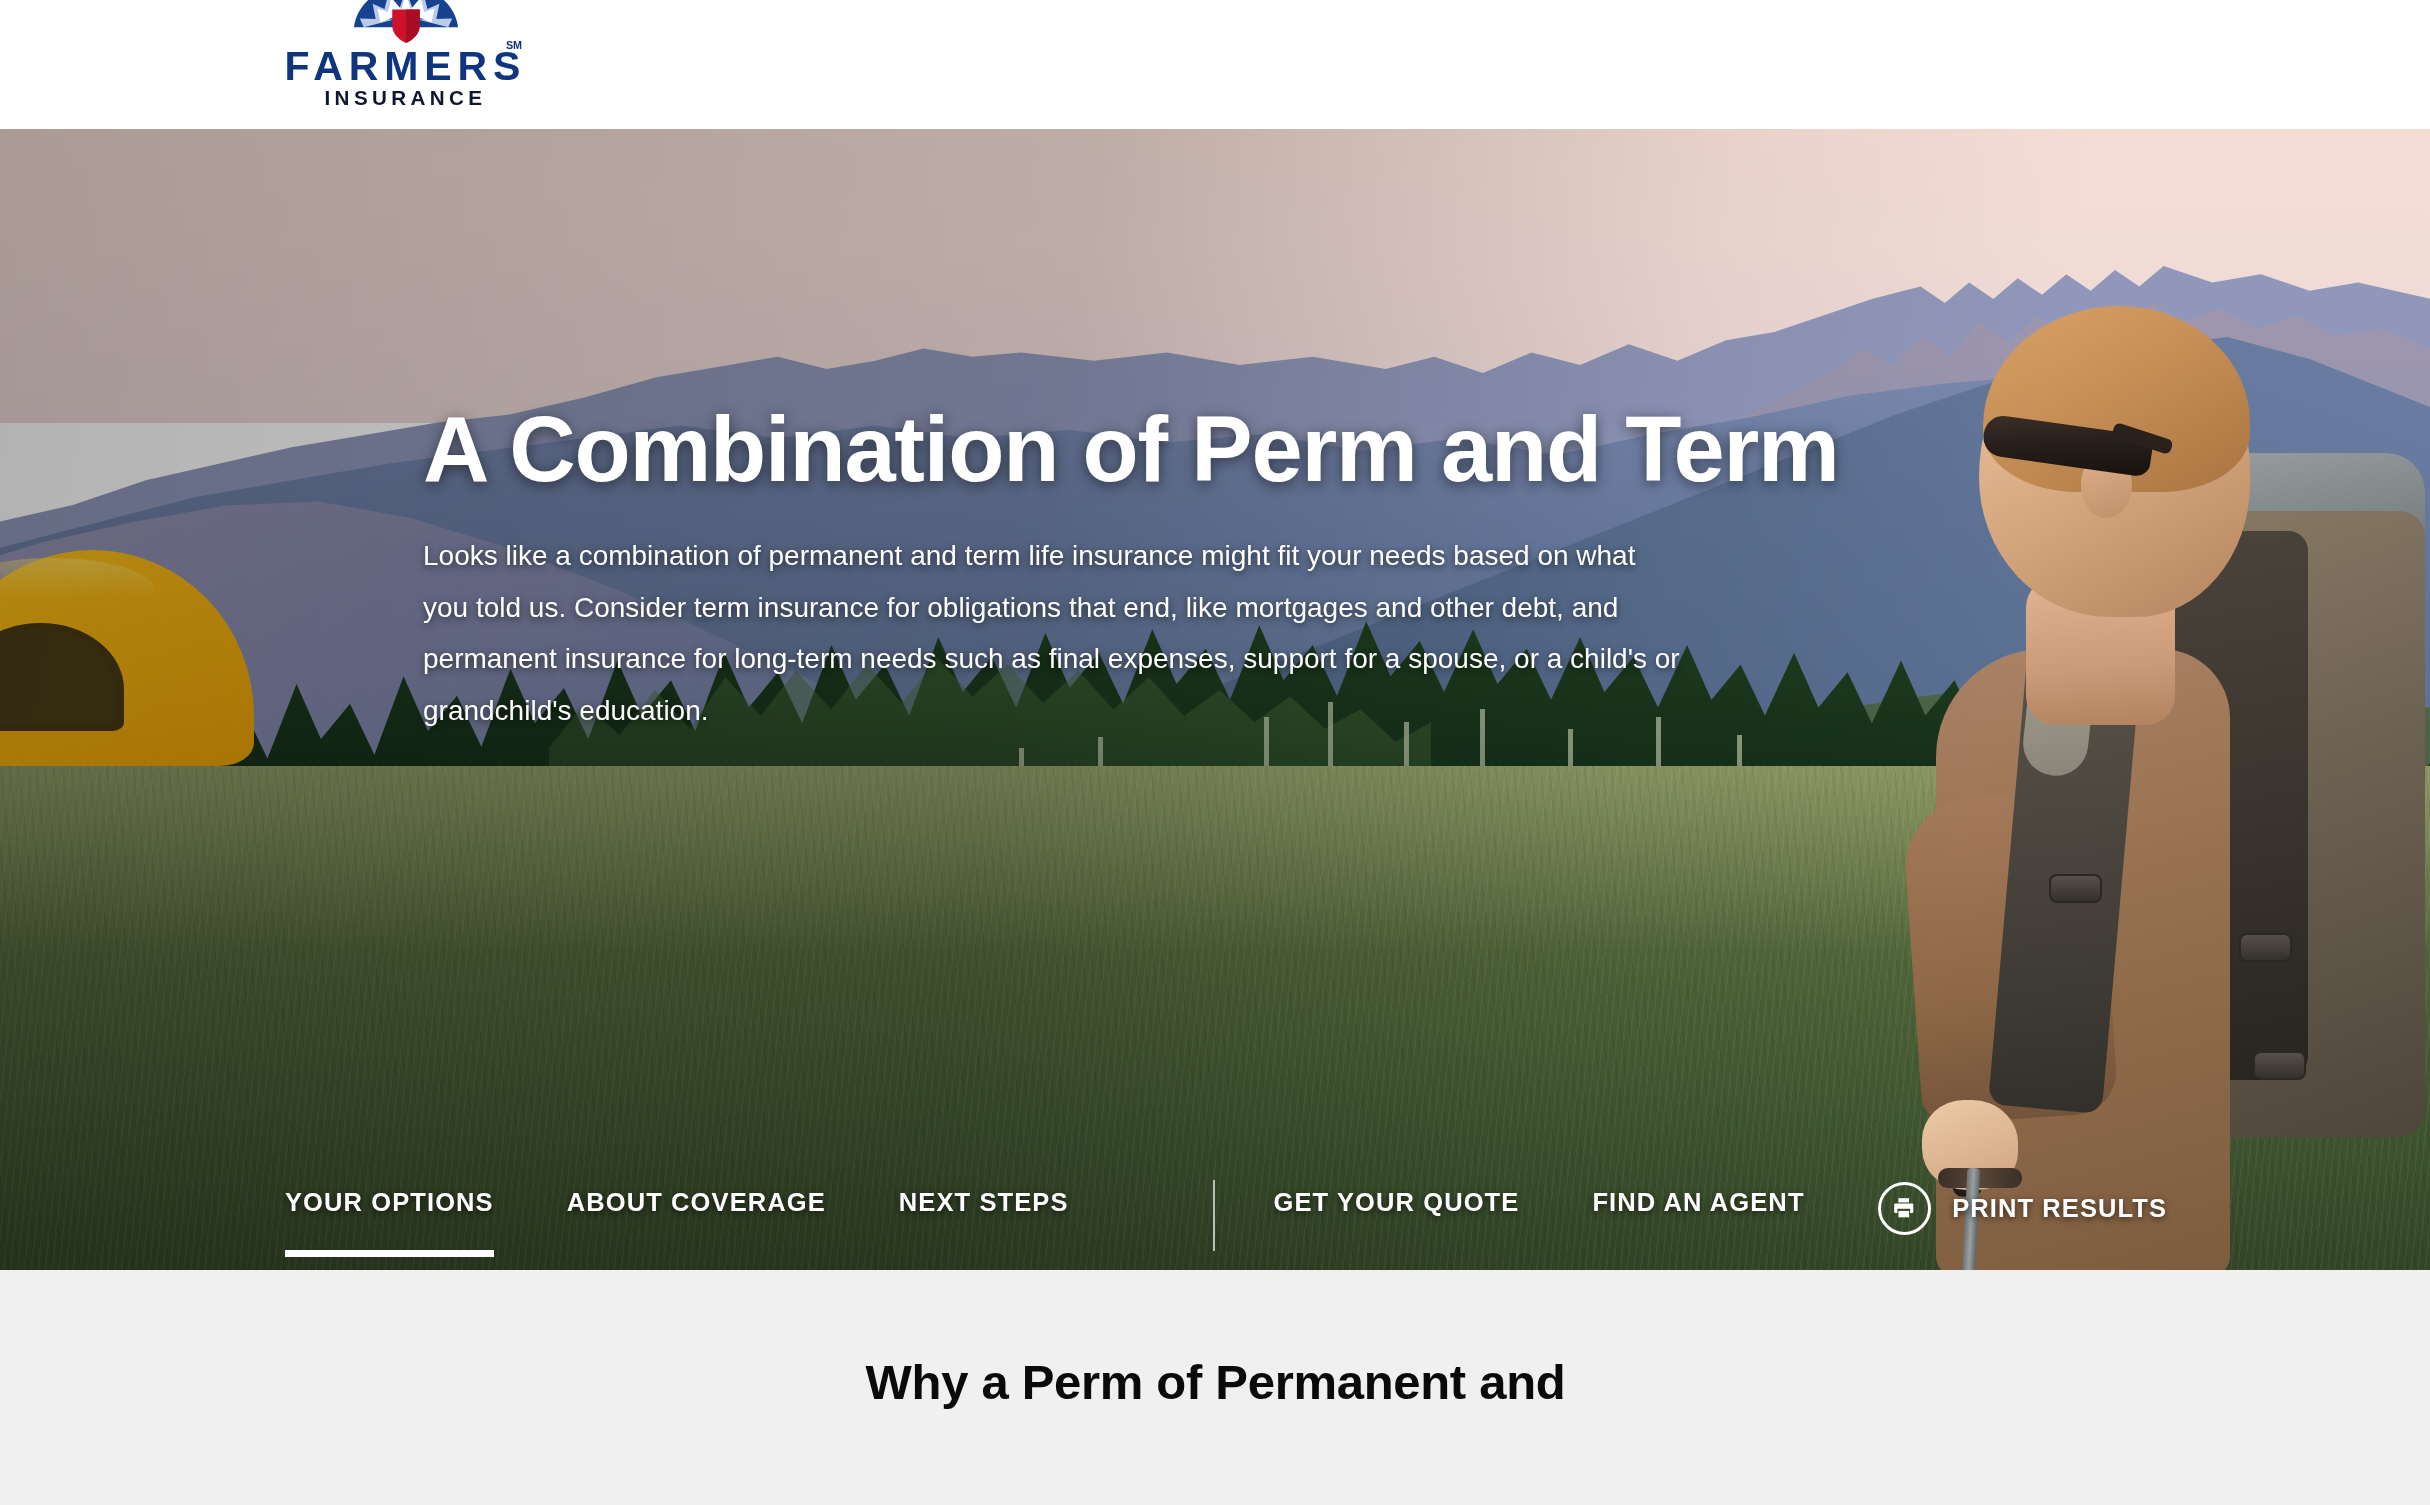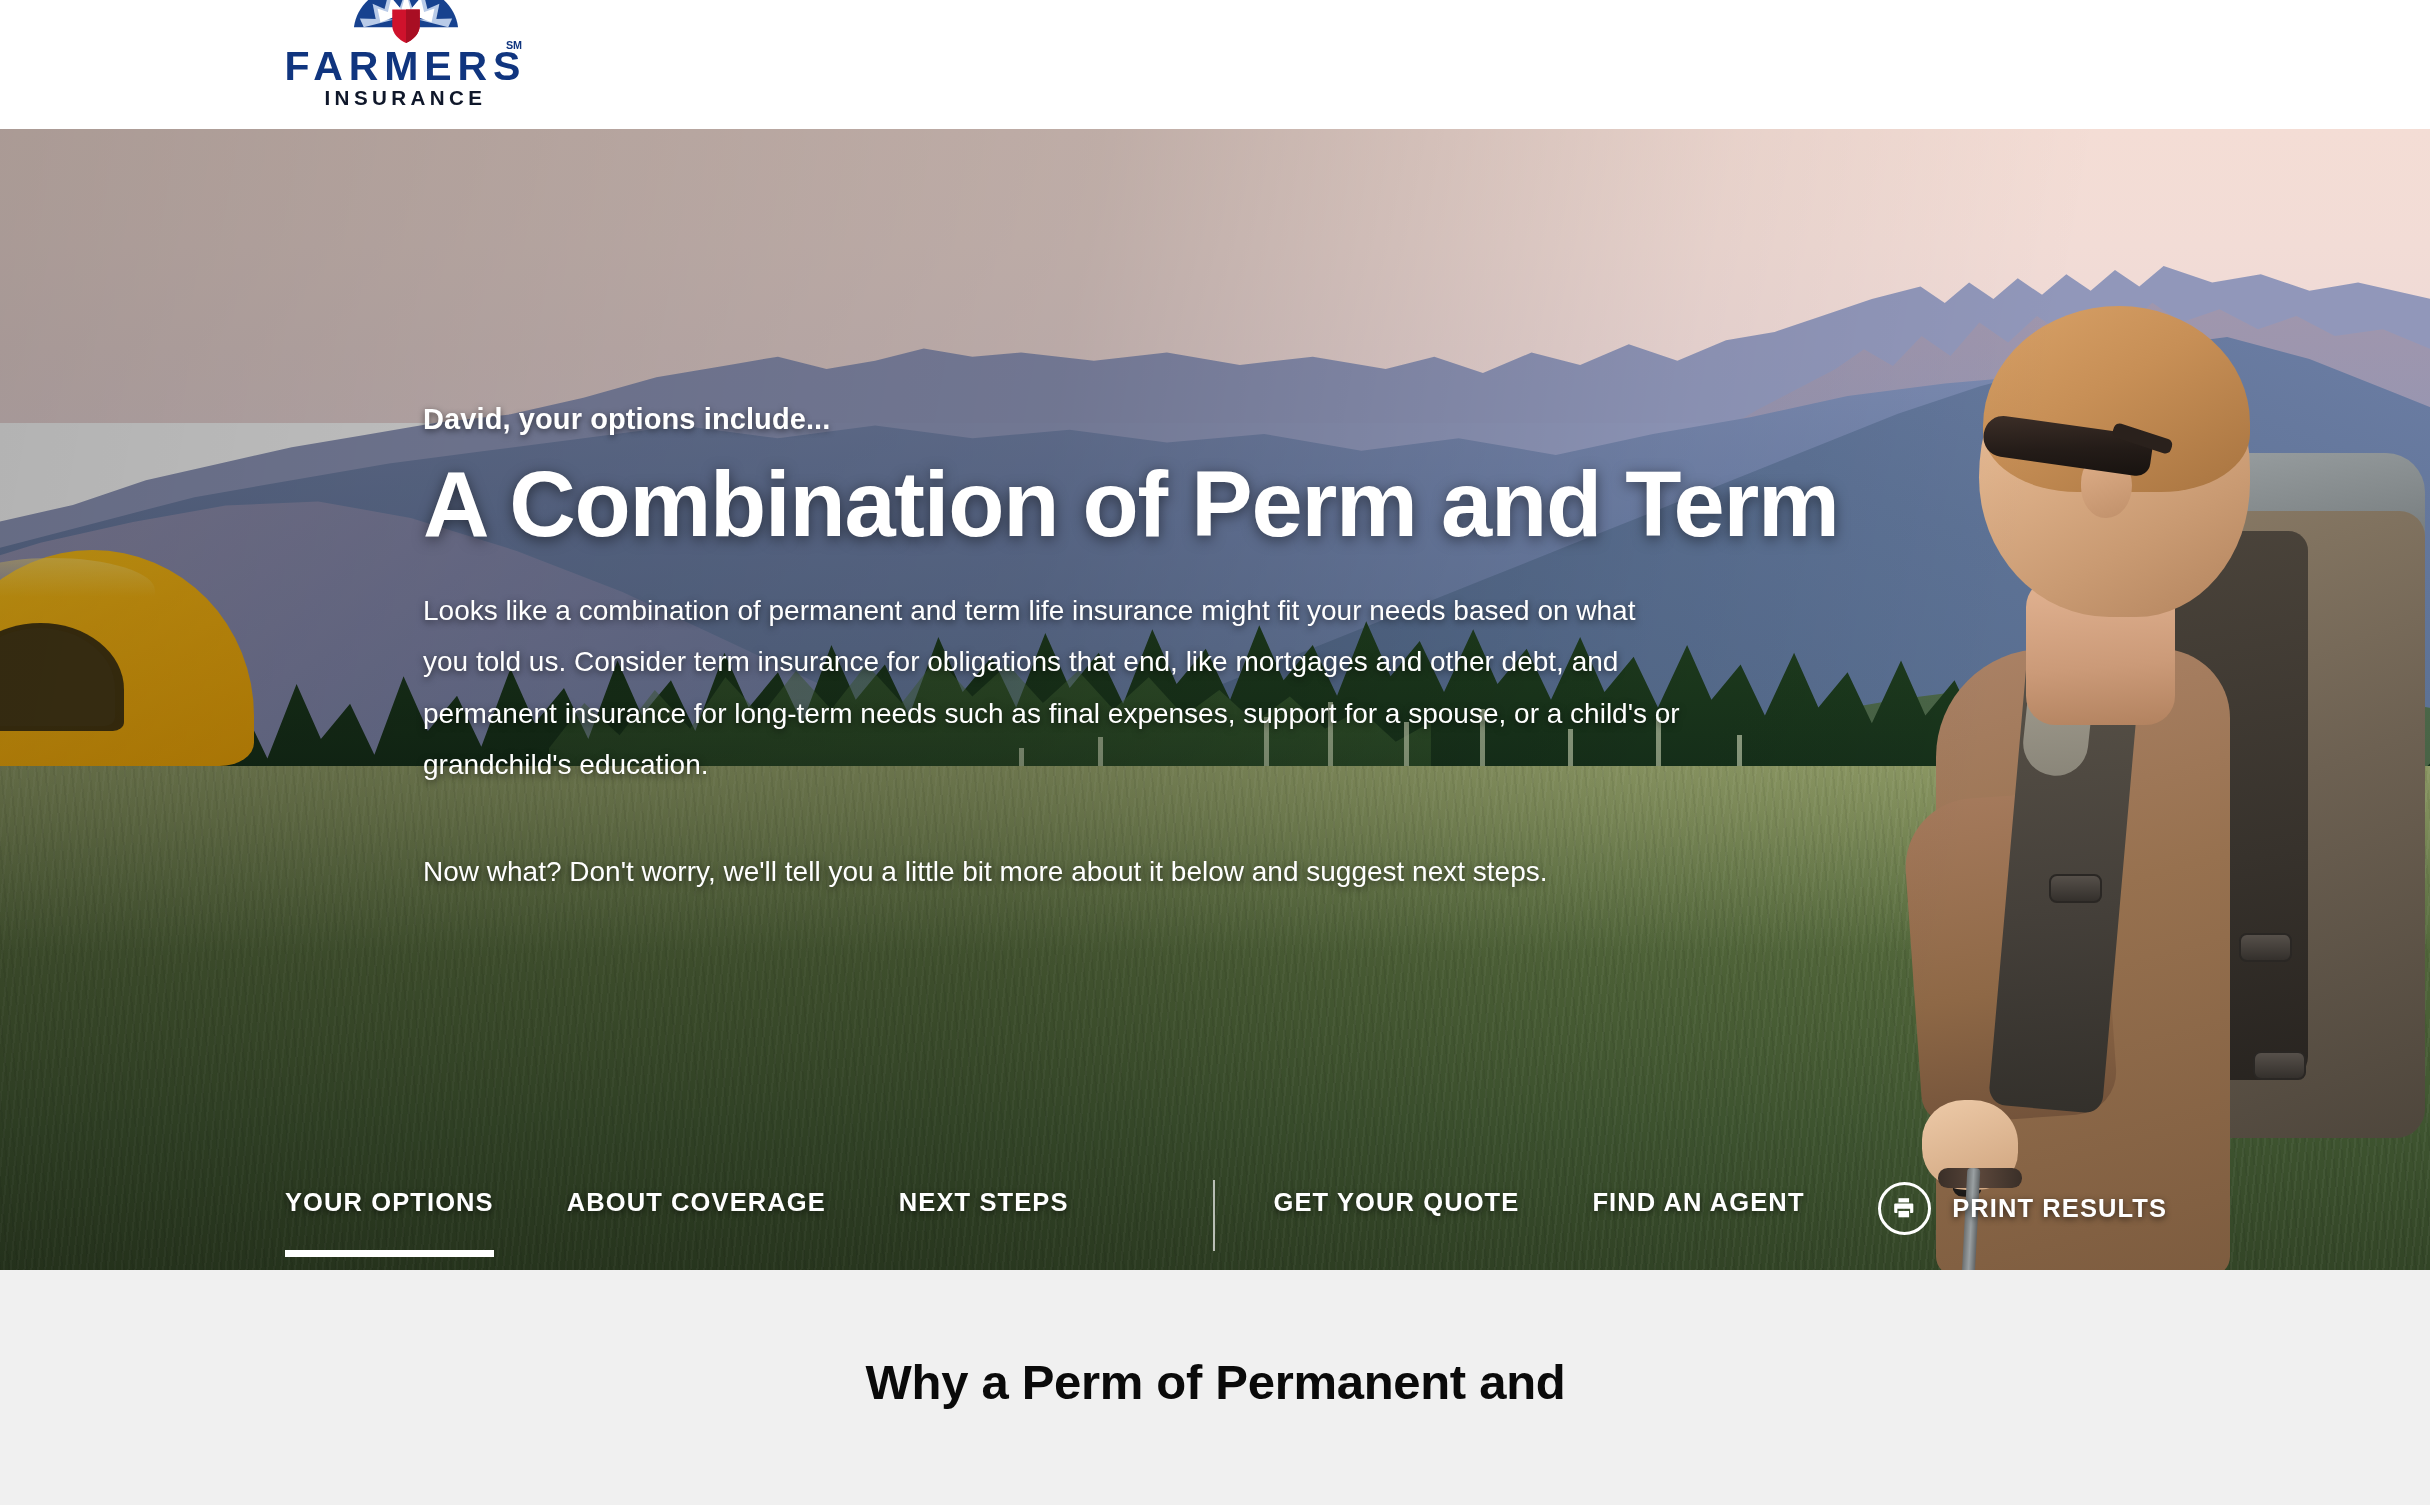--- a/index.html
+++ b/index.html
@@ -408,24 +408,22 @@
       <div class="h-pole-grip"></div>
       <div class="h-hand"></div>
       <div class="h-wrist"></div>
       <div class="h-pole"></div>
     </div>
 
     <div class="hero-shade"></div>
   </div>
 
   <div class="hero-copy">
-    <div class="eyebrow">David, your options include...</div>
     <h1 class="headline">A Combination of Perm and Term</h1>
     <p class="body-p">Looks like a combination of permanent and term life insurance might fit your needs based on what you told us. Consider term insurance for obligations that end, like mortgages and other debt, and permanent insurance for long-term needs such as final expenses, support for a spouse, or a child's or grandchild's education.</p>
-    <p class="body-p second">Now what? Don't worry, we'll tell you a little bit more about it below and suggest next steps.</p>
   </div>
 
   <div class="hero-nav">
     <div class="nav-inner">
       <div class="nav-item g1 active">YOUR OPTIONS</div>
       <div class="nav-item g1">ABOUT COVERAGE</div>
       <div class="nav-item g1">NEXT STEPS</div>
 
       <div class="nav-divider"></div>
 

